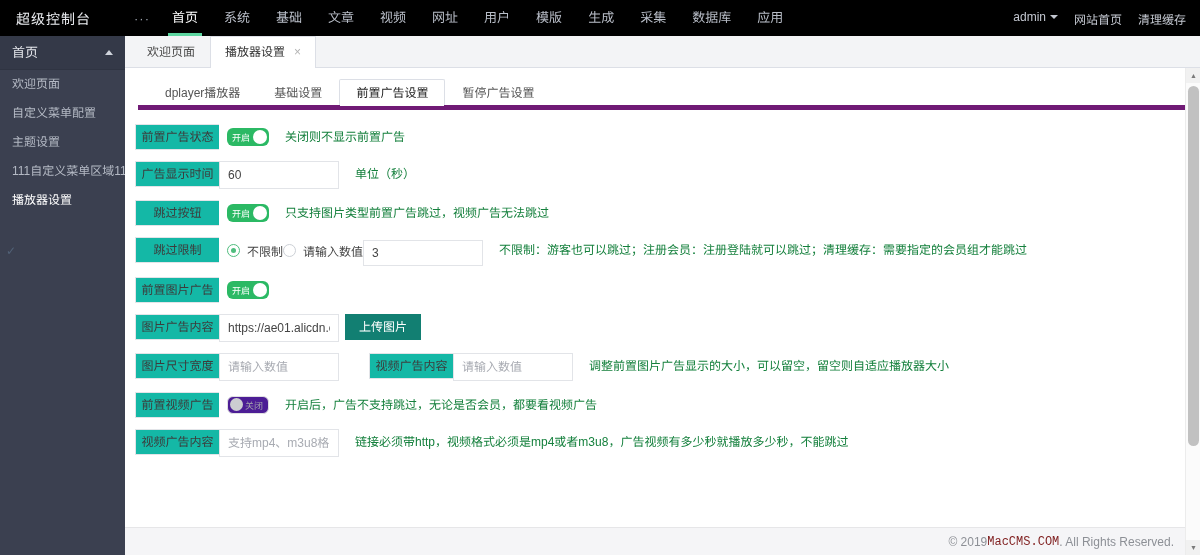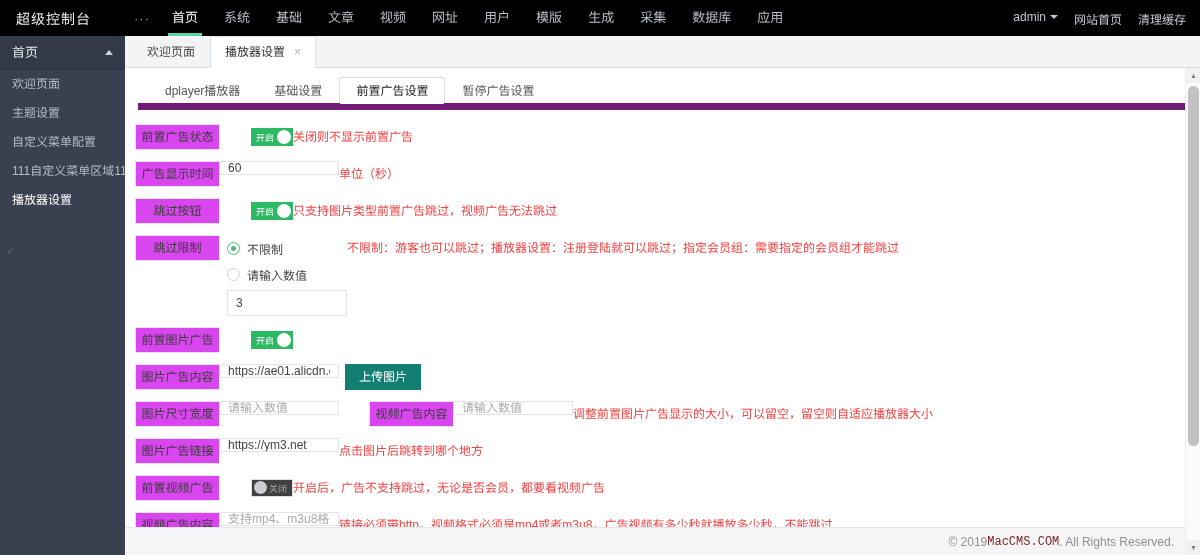--- a/index.html
+++ b/index.html
@@ -138,21 +138,21 @@
   
   .content {
     position: absolute; top: 32px; left: 0; right: 0; bottom: 0;
     background: #fff;
     overflow: hidden;
   }
   .inner-tabs {
     display: flex; align-items: flex-end;
     padding: 16px 0 0 10px;
     height: 42px;
-    border-bottom: 7px solid #701a75;
+    border-bottom: 5px solid #701a75;
     margin: 0 13px;
   }
   .itab {
     height: 26px; line-height: 26px;
     padding: 0 16px;
     font-size: 12px; color: #555;
     cursor: pointer; white-space: nowrap;
     border: 1px solid transparent;
     border-bottom: none;
     border-radius: 2px 2px 0 0;
@@ -173,81 +173,80 @@
   }
   .row {
     display: flex; align-items: flex-start;
     margin-bottom: 11px;
     padding-left: 10px;
   }
   .label {
     width: 84px; min-width: 84px;
     height: 26px; line-height: 24px;
     border: 1px solid #e2e4e8;
-    background: #d946ef;
+    background: #14b8a6;
     text-align: center;
     font-size: 12px; color: #3c3c3c;
     white-space: nowrap;
     border-right: none;
   }
   .field {
-    height: 14px; line-height: 24px;
+    height: 28px; line-height: 24px;
     border: 1px solid #e2e4e8;
     padding: 0 8px;
     font-size: 12px;
     color: #444;
     background: #fff;
     width: 120px;
     overflow: hidden; white-space: nowrap; text-overflow: clip;
     outline: none;
     font-family: "Liberation Sans", "DejaVu Sans", sans-serif;
   }
   .field::placeholder { color: #a8abb2; }
   .field.w-url { width: 120px; }
   .ctrlcell {
     display: flex; align-items: center;
     min-height: 26px;
     padding-left: 8px;
   }
   .hint {
-    font-size: 12px; color: #ef4444;
+    font-size: 12px; color: #15803d;
     line-height: 26px;
-    white-space: nowrap;
+    margin-left: 16px; white-space: nowrap;
   }
 
   
   .toggle {
     display: inline-flex; align-items: center;
     height: 18px; width: 42px;
-    border-radius: 0;
+    border-radius: 6px;
     position: relative;
     cursor: pointer;
     font-size: 9px;
-    margin-left: 24px;
   }
   .toggle.on { background: #2bb964; justify-content: flex-start; }
   .toggle.on .tlabel { color: #fff; padding-left: 5px; letter-spacing: 0; }
   .toggle.on .knob {
     position: absolute; right: 2px; top: 2px;
     width: 14px; height: 14px; border-radius: 50%;
     background: #fff;
   }
   .toggle.off {
-    background: #404040; border: 1px solid #e0e0e2;
+    background: #4c1d95; border: 1px solid #e0e0e2;
     justify-content: flex-end;
   }
   .toggle.off .tlabel { color: #a6a8ad; padding-right: 5px; }
   .toggle.off .knob {
     position: absolute; left: 2px; top: 1px;
     width: 13px; height: 13px; border-radius: 50%;
     background: #cccdd1;
   }
 
   
-  .radio-group { display: flex; flex-direction: column; }
+  .radio-group { display: flex; }
   .radio-line {
     display: flex; align-items: center;
     height: 26px;
     cursor: pointer;
   }
   .radio {
     width: 13px; height: 13px; border-radius: 50%;
     border: 1px solid #ccd0d6; background: #fff;
     margin-right: 7px;
     position: relative; flex: none;
@@ -341,22 +340,22 @@
       <div class="hr-item">清理缓存</div>
     </div>
   </div>
 
   <div class="sidebar">
     <div class="side-group-title">
       <span class="gtxt">首页</span>
       <span class="caret-up"></span>
     </div>
     <div class="side-item">欢迎页面</div>
+    <div class="side-item">自定义菜单配置</div>
     <div class="side-item">主题设置</div>
-    <div class="side-item">自定义菜单配置</div>
     <div class="side-item">111自定义菜单区域111</div>
     <div class="side-item active">播放器设置</div>
     <div class="side-check">✓</div>
   </div>
 
   <div class="main">
 
     <div class="tabstrip">
       <div class="wtab">
         <span>欢迎页面</span>
@@ -414,21 +413,21 @@
                 <span class="radio checked"></span>
                 <span class="radio-label">不限制</span>
               </div>
               <div class="radio-line">
                 <span class="radio"></span>
                 <span class="radio-label">请输入数值</span>
               </div>
               <input class="radio-input" type="text" value="3" style="">
             </div>
           </div>
-          <div class="hint">不限制：游客也可以跳过；播放器设置：注册登陆就可以跳过；指定会员组：需要指定的会员组才能跳过</div>
+          <div class="hint">不限制：游客也可以跳过；注册会员：注册登陆就可以跳过；清理缓存：需要指定的会员组才能跳过</div>
         </div>
 
         <div class="row" style="margin-top:4px;">
           <div class="label">前置图片广告</div>
           <div class="ctrlcell">
             <div class="toggle on">
               <span class="tlabel">开启</span>
               <span class="knob"></span>
             </div>
           </div>
@@ -442,25 +441,20 @@
 
         <div class="row">
           <div class="label">图片尺寸宽度</div>
           <input class="field" type="text" placeholder="请输入数值" style="">
           <div class="spacer-30"></div>
           <div class="label">视频广告内容</div>
           <input class="field" type="text" placeholder="请输入数值" style="">
           <div class="hint">调整前置图片广告显示的大小，可以留空，留空则自适应播放器大小</div>
         </div>
 
-        <div class="row">
-          <div class="label">图片广告链接</div>
-          <input class="field" type="text" value="https://ym3.net" style="">
-          <div class="hint">点击图片后跳转到哪个地方</div>
-        </div>
 
         <div class="row">
           <div class="label">前置视频广告</div>
           <div class="ctrlcell">
             <div class="toggle off">
               <span class="knob"></span>
               <span class="tlabel">关闭</span>
             </div>
           </div>
           <div class="hint">开启后，广告不支持跳过，无论是否会员，都要看视频广告</div>

